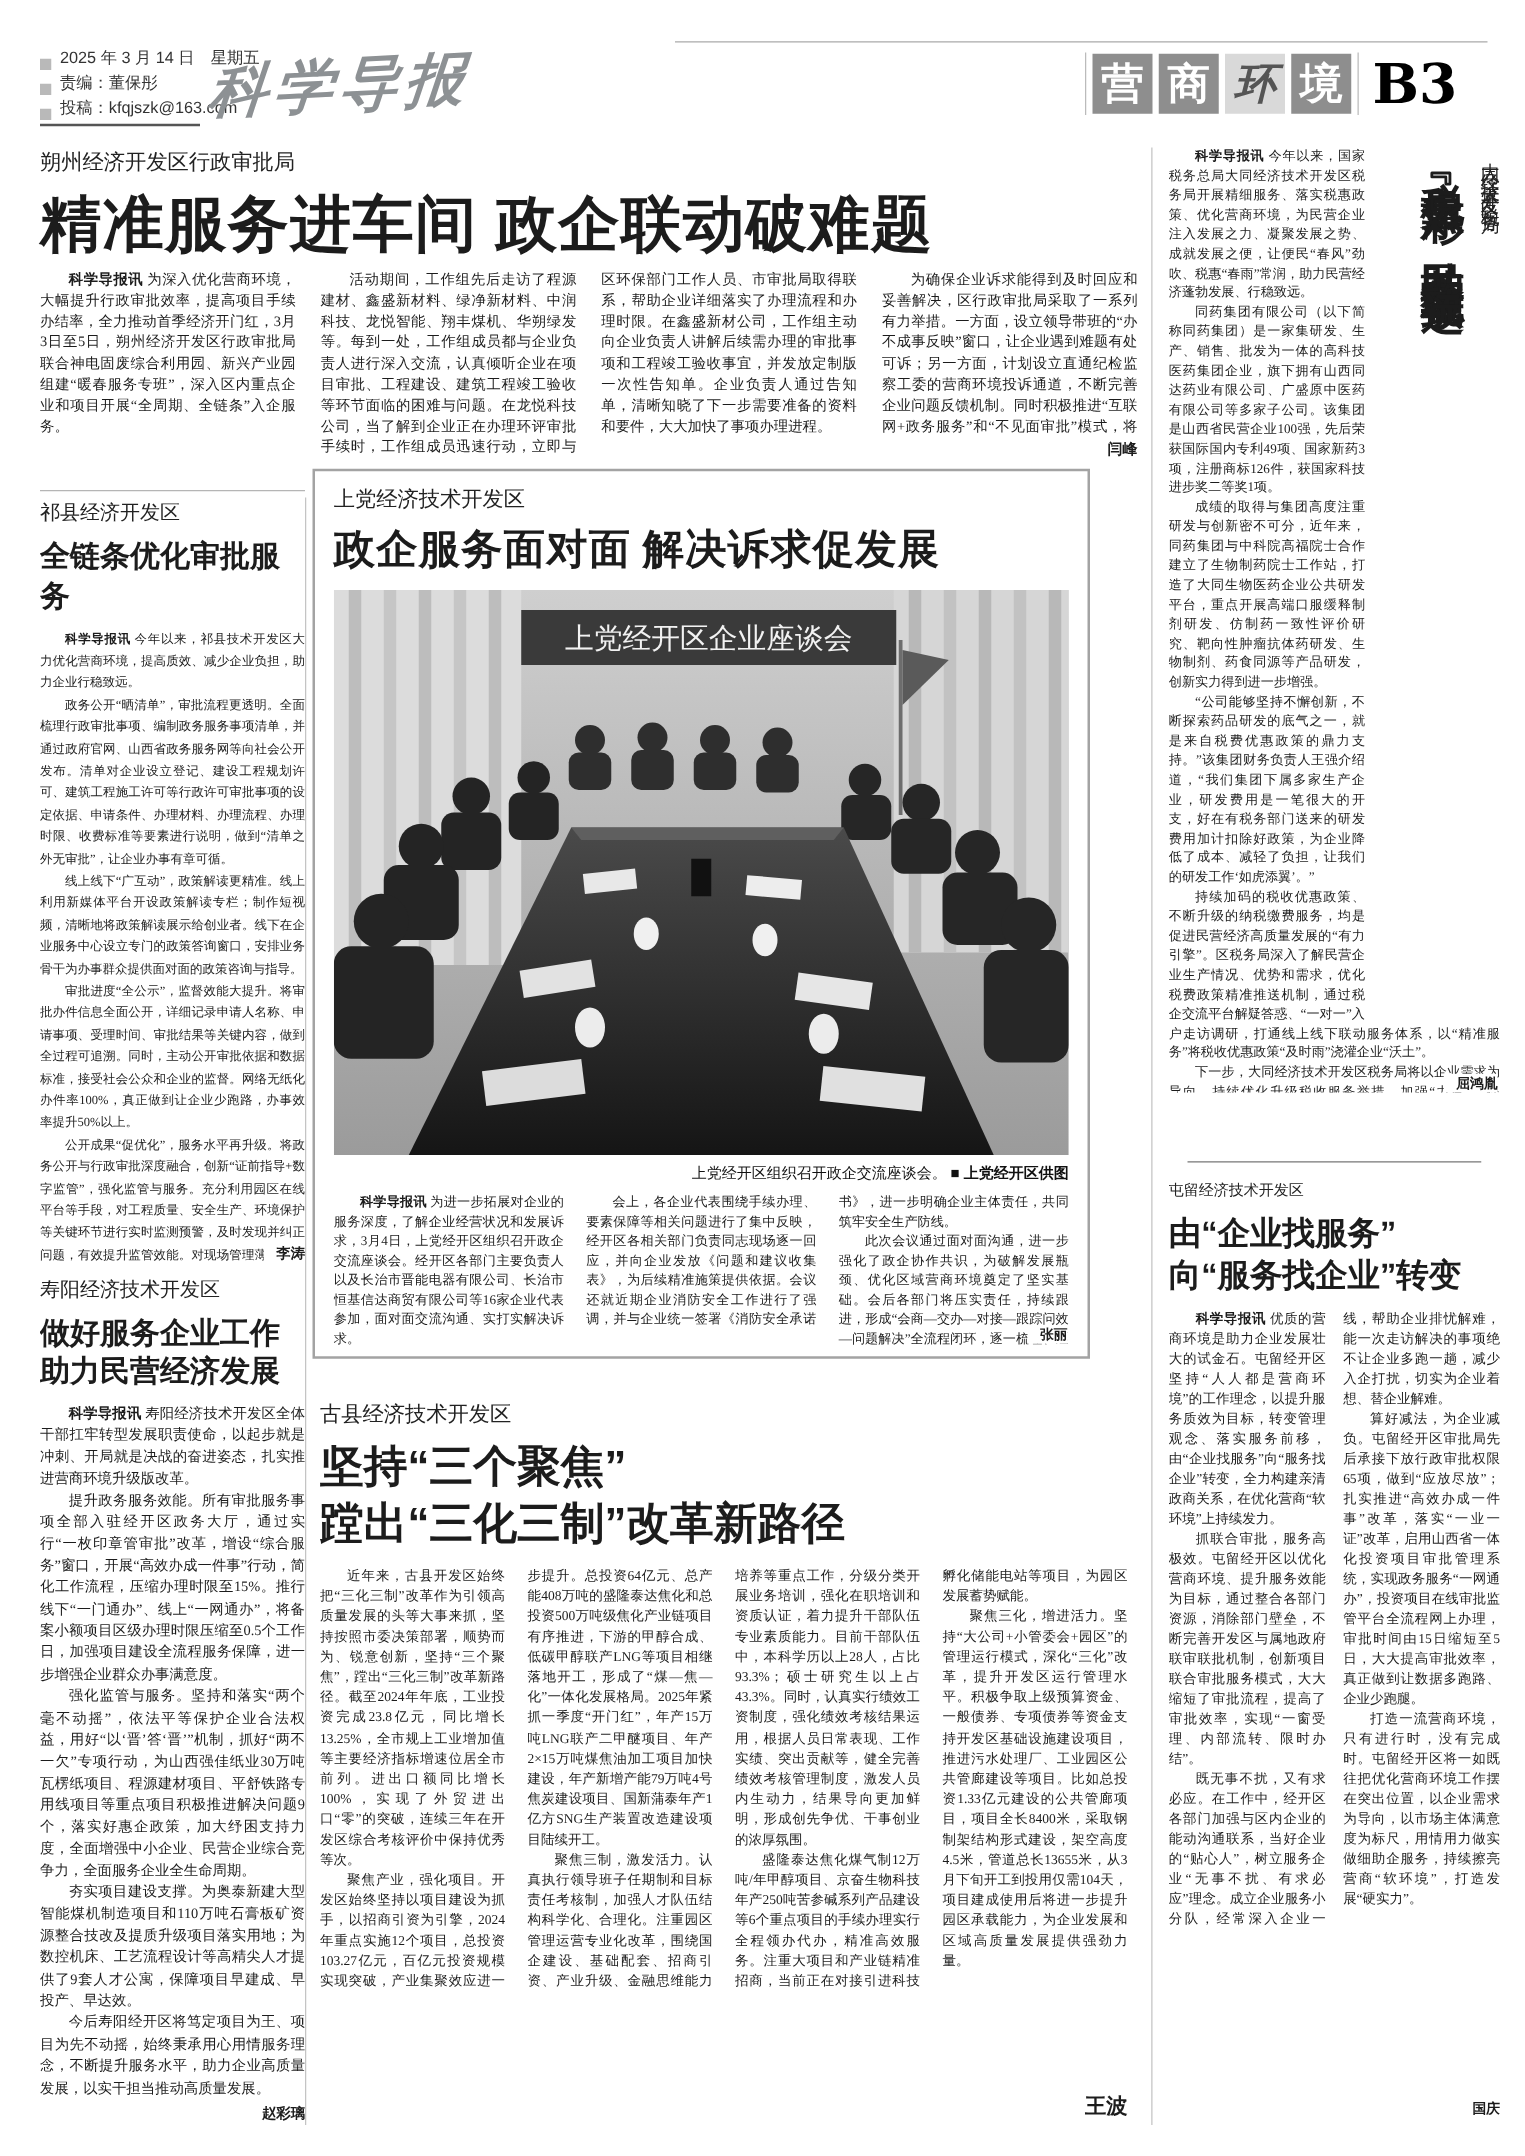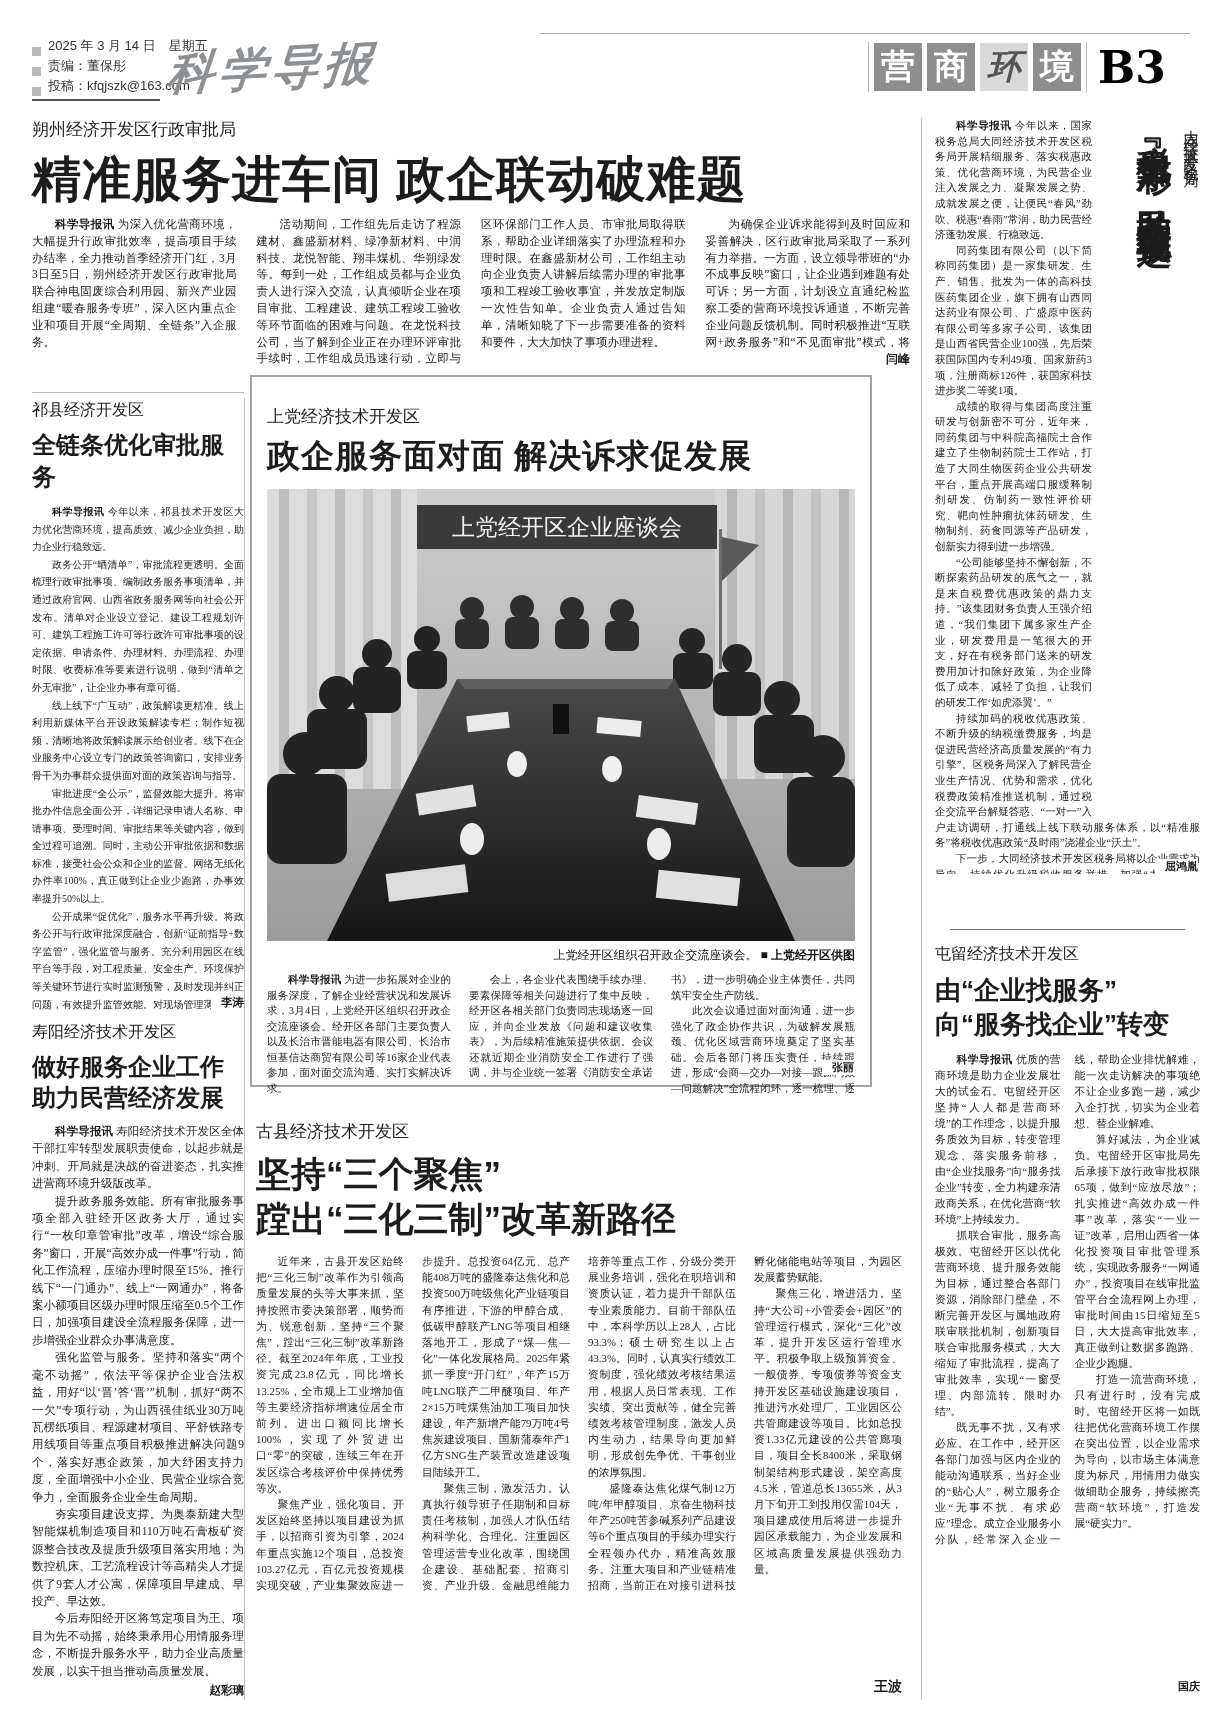--- a/index.html
+++ b/index.html
@@ -48,21 +48,21 @@
   
   #a-qixian{position:absolute;left:32px;top:400px;width:212px;height:612px;overflow:hidden;}
   #a-qixian .headline{font-family:"Liberation Sans",sans-serif;font-weight:900;font-size:24px;margin:8px 0 10px;}
   #a-qixian .body{font-size:10px;line-height:17.6px;}
   #a-shouyang{position:absolute;left:32px;top:1022px;width:212px;height:678px;overflow:hidden;}
   #a-shouyang .headline{font-family:"Liberation Sans",sans-serif;font-weight:900;font-size:24px;
                         line-height:31px;margin:8px 0 10px;}
   #a-shouyang .body{font-size:11.5px;line-height:17.4px;}
   
   #a-shangdang{position:absolute;left:250px;top:375px;width:622px;height:712px;
-               border:2px solid #a3a3a3;box-sizing:border-box;background:#fff;padding:28px 15px;}
+               border:2px solid #a3a3a3;box-sizing:border-box;background:#fff;padding:11px 15px;}
   #a-shangdang .headline{font-family:"Liberation Serif",serif;font-weight:bold;font-size:33px;
                          letter-spacing:1px;margin:6px 0 10px;white-space:nowrap;}
   #a-shangdang .photo{width:610px;height:452px;overflow:hidden;}
   #a-shangdang .caption{margin-top:6px;font-size:12px;text-align:right;color:#111;}
   #a-shangdang .caption b{font-family:"Liberation Sans",sans-serif;}
   #a-shangdang .body{margin-top:8px;height:132px;overflow:hidden;column-count:3;column-gap:18px;
                      font-size:10.5px;line-height:15.5px;position:relative;}
   
   #a-guxian{position:absolute;left:256px;top:1120px;width:646px;height:580px;overflow:hidden;}
   #a-guxian .headline{font-family:"Liberation Sans",sans-serif;font-weight:900;font-size:35px;
@@ -290,25 +290,25 @@
       <div>坚持“三个聚焦”</div>
       <div>蹚出“三化三制”改革新路径</div>
     </div>
     <div class="body">
       <p>近年来，古县开发区始终把“三化三制”改革作为引领高质量发展的头等大事来抓，坚持按照市委决策部署，顺势而为、锐意创新，坚持“三个聚焦”，蹚出“三化三制”改革新路径。截至2024年年底，工业投资完成23.8亿元，同比增长13.25%，全市规上工业增加值等主要经济指标增速位居全市前列。进出口额同比增长100%，实现了外贸进出口“零”的突破，连续三年在开发区综合考核评价中保持优秀等次。</p>
       <p>聚焦产业，强化项目。开发区始终坚持以项目建设为抓手，以招商引资为引擎，2024年重点实施12个项目，总投资103.27亿元，百亿元投资规模实现突破，产业集聚效应进一步提升。总投资64亿元、总产能408万吨的盛隆泰达焦化和总投资500万吨级焦化产业链项目有序推进，下游的甲醇合成、低碳甲醇联产LNG等项目相继落地开工，形成了“煤—焦—化”一体化发展格局。2025年紧抓一季度“开门红”，年产15万吨LNG联产二甲醚项目、年产2×15万吨煤焦油加工项目加快建设，年产新增产能79万吨4号焦炭建设项目、国新蒲泰年产1亿方SNG生产装置改造建设项目陆续开工。</p>
       <p>聚焦三制，激发活力。认真执行领导班子任期制和目标责任考核制，加强人才队伍结构科学化、合理化。注重园区管理运营专业化改革，围绕国企建设、基础配套、招商引资、产业升级、金融思维能力培养等重点工作，分级分类开展业务培训，强化在职培训和资质认证，着力提升干部队伍专业素质能力。目前干部队伍中，本科学历以上28人，占比93.3%；硕士研究生以上占43.3%。同时，认真实行绩效工资制度，强化绩效考核结果运用，根据人员日常表现、工作实绩、突出贡献等，健全完善绩效考核管理制度，激发人员内生动力，结果导向更加鲜明，形成创先争优、干事创业的浓厚氛围。</p>
       <p>盛隆泰达焦化煤气制12万吨/年甲醇项目、京奋生物科技年产250吨苦参碱系列产品建设等6个重点项目的手续办理实行全程领办代办，精准高效服务。注重大项目和产业链精准招商，当前正在对接引进科技孵化储能电站等项目，为园区发展蓄势赋能。</p>
       <p>聚焦三化，增进活力。坚持“大公司+小管委会+园区”的管理运行模式，深化“三化”改革，提升开发区运行管理水平。积极争取上级预算资金、一般债券、专项债券等资金支持开发区基础设施建设项目，推进污水处理厂、工业园区公共管廊建设等项目。比如总投资1.33亿元建设的公共管廊项目，项目全长8400米，采取钢制架结构形式建设，架空高度4.5米，管道总长13655米，从3月下旬开工到投用仅需104天，项目建成使用后将进一步提升园区承载能力，为企业发展和区域高质量发展提供强劲力量。</p>
     </div>
-    <div class="byline" style="right:0;bottom:4px;font-size:14px;">王波</div>
+    <div class="byline" style="right:0;bottom:4px;font-size:17px;">王波</div>
   </div>
 
   <div id="a-tunliu">
-    <div class="kicker" style="font-size:16px;">屯留经济技术开发区</div>
+    <div class="kicker" style="font-size:12px;">屯留经济技术开发区</div>
     <div class="headline">
       <div>由“企业找服务”</div>
       <div>向“服务找企业”转变</div>
     </div>
     <div class="body">
       <p><span class="wire">科学导报讯</span>
          <span>优质的营商环境是助力企业发展壮大的试金石。屯留经开区坚持“人人都是营商环境”的工作理念，以提升服务质效为目标，转变管理观念、落实服务前移，由“企业找服务”向“服务找企业”转变，全力构建亲清政商关系，在优化营商“软环境”上持续发力。</span></p>
       <p>抓联合审批，服务高极效。屯留经开区以优化营商环境、提升服务效能为目标，通过整合各部门资源，消除部门壁垒，不断完善开发区与属地政府联审联批机制，创新项目联合审批服务模式，大大缩短了审批流程，提高了审批效率，实现“一窗受理、内部流转、限时办结”。</p>
       <p>既无事不扰，又有求必应。在工作中，经开区各部门加强与区内企业的能动沟通联系，当好企业的“贴心人”，树立服务企业“无事不扰、有求必应”理念。成立企业服务小分队，经常深入企业一线，帮助企业排忧解难，能一次走访解决的事项绝不让企业多跑一趟，减少入企打扰，切实为企业着想、替企业解难。</p>
       <p>算好减法，为企业减负。屯留经开区审批局先后承接下放行政审批权限65项，做到“应放尽放”；扎实推进“高效办成一件事”改革，落实“一业一证”改革，启用山西省一体化投资项目审批管理系统，实现政务服务“一网通办”，投资项目在线审批监管平台全流程网上办理，审批时间由15日缩短至5日，大大提高审批效率，真正做到让数据多跑路、企业少跑腿。</p>

